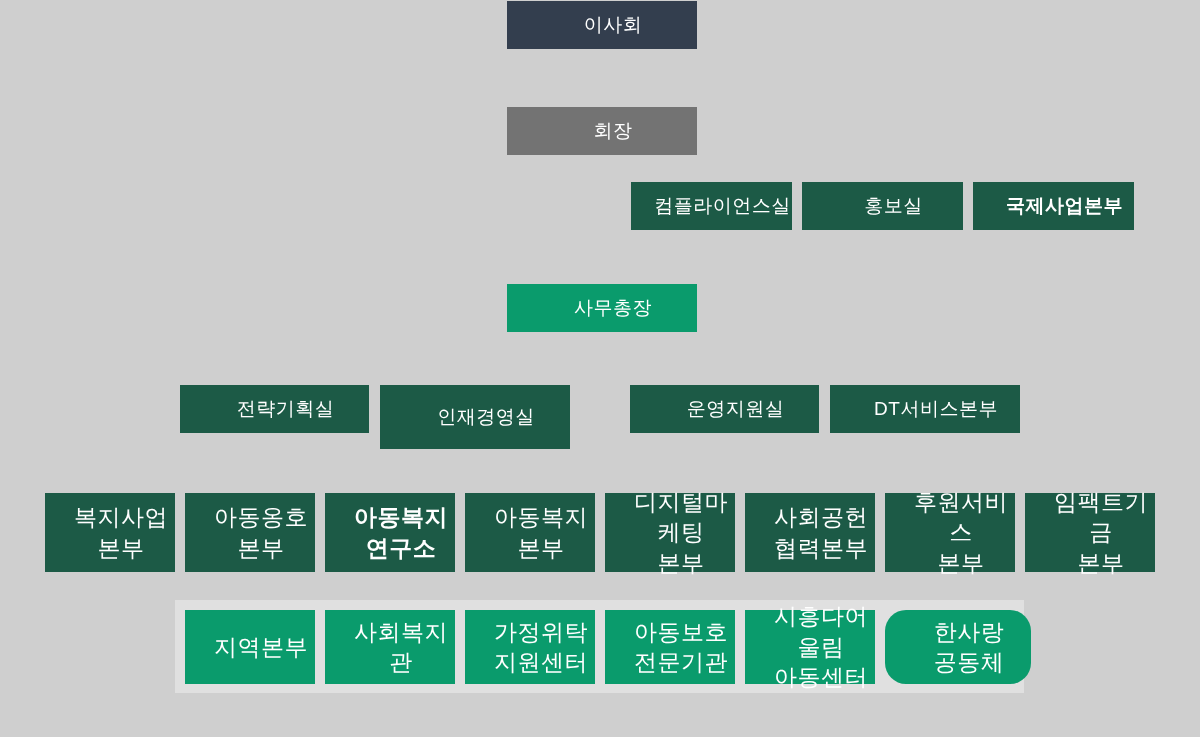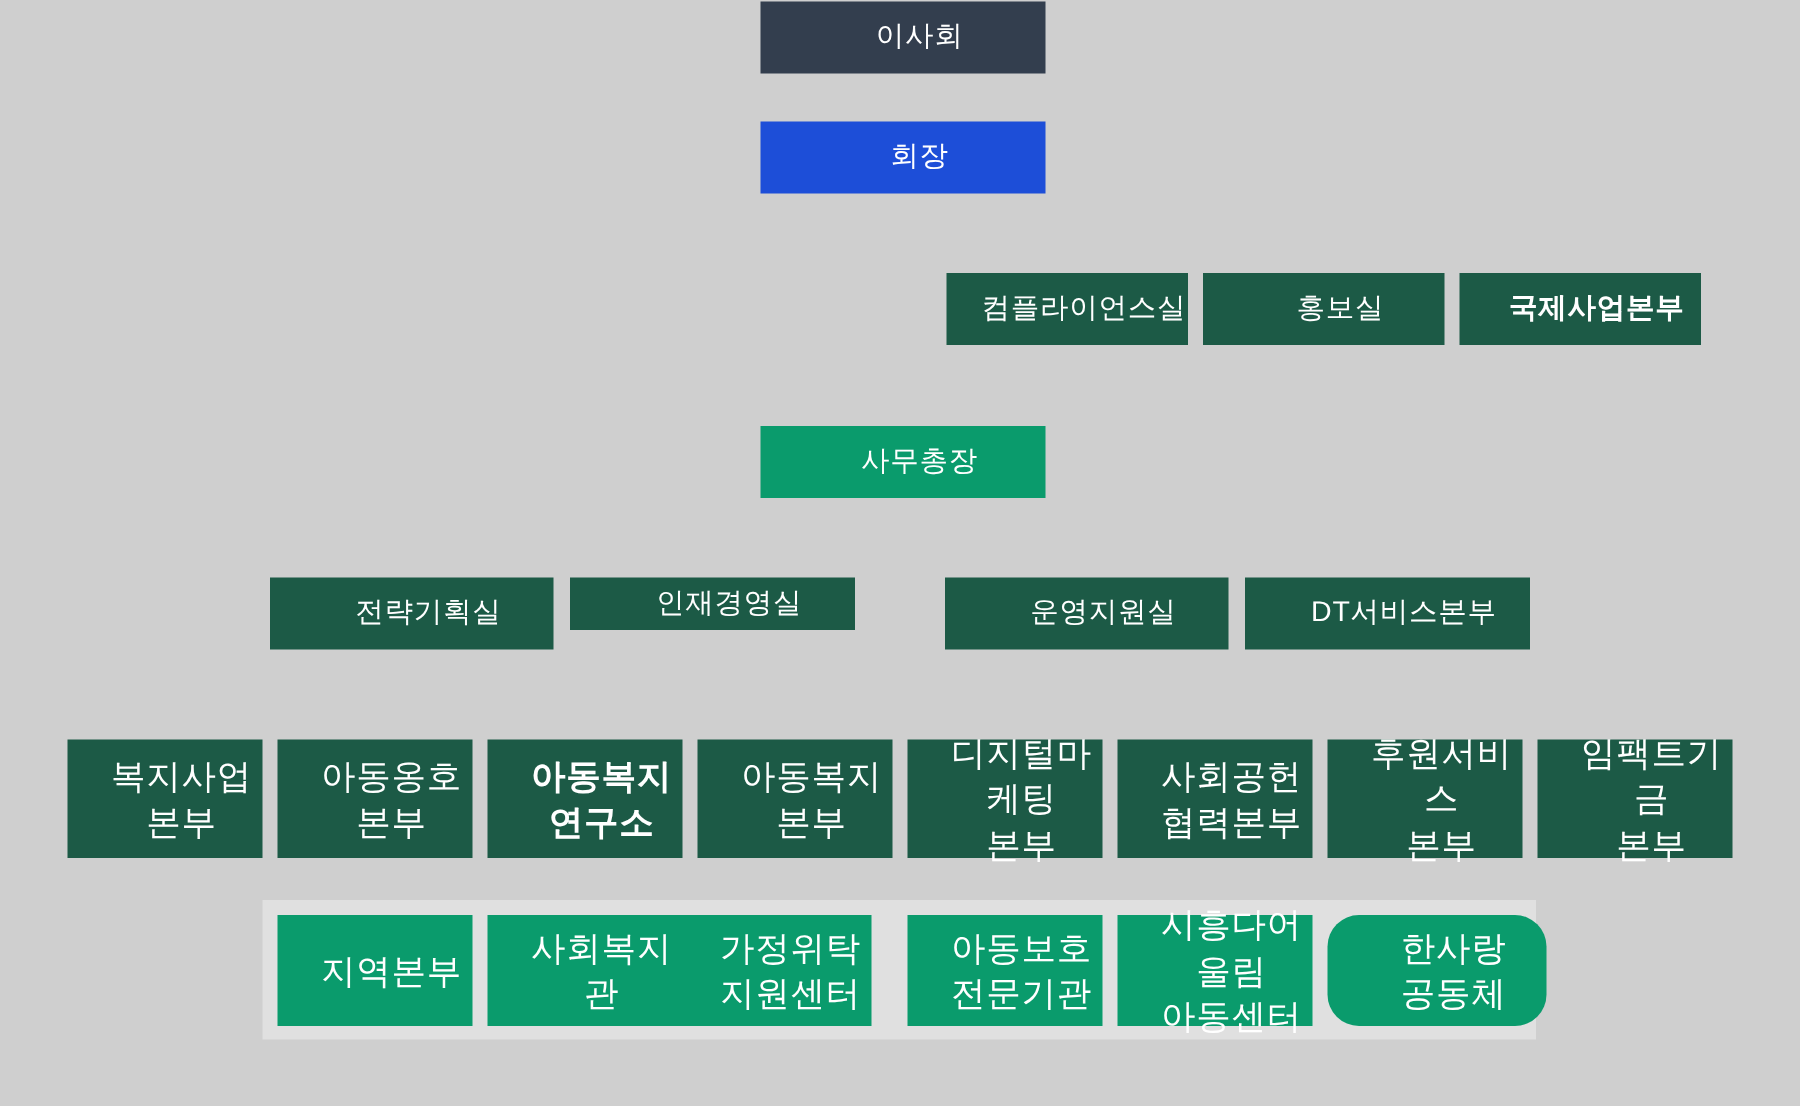--- a/index.html
+++ b/index.html
@@ -28,21 +28,21 @@
     font-size: 19px;
     font-weight: 500;
     letter-spacing: 0.5px;
     white-space: pre-line;
     line-height: 1.32;
     box-sizing: border-box;
     padding-left: 22px;
   }
   .node.small { font-size: 23px; }
   .slate   { background: #333E4E; }
-  .darkest { background: #1d4ed8; }
+  .darkest { background: #737373; margin-top: 26px; }
   .dark    { background: #1C5A46; }
   .bright  { background: #0A9B6C; }
   .panel {
     position: absolute;
     left: 175px;
     top: 600px;
     width: 849px;
     height: 93px;
     background: #E0E0E0;
   }
@@ -56,21 +56,21 @@
 
   <div class="node darkest" style="left:507px; top:81px; width:190px; height:48px;">회장</div>
 
   <div class="node dark" style="left:631px; top:182px; width:161px; height:48px;">컴플라이언스실</div>
   <div class="node dark" style="left:802px; top:182px; width:161px; height:48px;">홍보실</div>
   <div class="node dark" style="left:973px; top:182px; width:161px; height:48px;font-weight:bold;">국제사업본부</div>
 
   <div class="node bright" style="left:507px; top:284px; width:190px; height:48px;">사무총장</div>
 
   <div class="node dark" style="left:180px; top:385px; width:189px; height:48px;">전략기획실</div>
-  <div class="node dark" style="left:380px; top:385px; width:190px; height:35px;">인재경영실</div>
+  <div class="node dark" style="left:380px; top:385px; width:190px; height:64px;">인재경영실</div>
   <div class="node dark" style="left:630px; top:385px; width:189px; height:48px;">운영지원실</div>
   <div class="node dark" style="left:830px; top:385px; width:190px; height:48px;">DT서비스본부</div>
 
   <div class="node dark small" style="left:45px; top:493px; width:130px; height:79px;">복지사업
 본부</div>
   <div class="node dark small" style="left:185px; top:493px; width:130px; height:79px;">아동옹호
 본부</div>
   <div class="node dark small" style="left:325px; top:493px; width:130px; height:79px;font-weight:bold;">아동복지
 연구소</div>
   <div class="node dark small" style="left:465px; top:493px; width:130px; height:79px;">아동복지
@@ -81,21 +81,21 @@
 협력본부</div>
   <div class="node dark small" style="left:885px; top:493px; width:130px; height:79px;">후원서비스
 본부</div>
   <div class="node dark small" style="left:1025px; top:493px; width:130px; height:79px;">임팩트기금
 본부</div>
 
   <div class="panel"></div>
 
   <div class="node bright small" style="left:185px; top:610px; width:130px; height:74px;">지역본부</div>
   <div class="node bright small" style="left:325px; top:610px; width:130px; height:74px;">사회복지관</div>
-  <div class="node bright small" style="left:451px; top:610px; width:130px; height:74px;">가정위탁
+  <div class="node bright small" style="left:465px; top:610px; width:130px; height:74px;">가정위탁
 지원센터</div>
   <div class="node bright small" style="left:605px; top:610px; width:130px; height:74px;">아동보호
 전문기관</div>
   <div class="node bright small" style="left:745px; top:610px; width:130px; height:74px;">시흥다어울림
 아동센터</div>
   <div class="node bright small" style="left:885px; top:610px; width:146px; height:74px;border-radius:21px;">한사랑
 공동체</div>
 
 </div>
 

